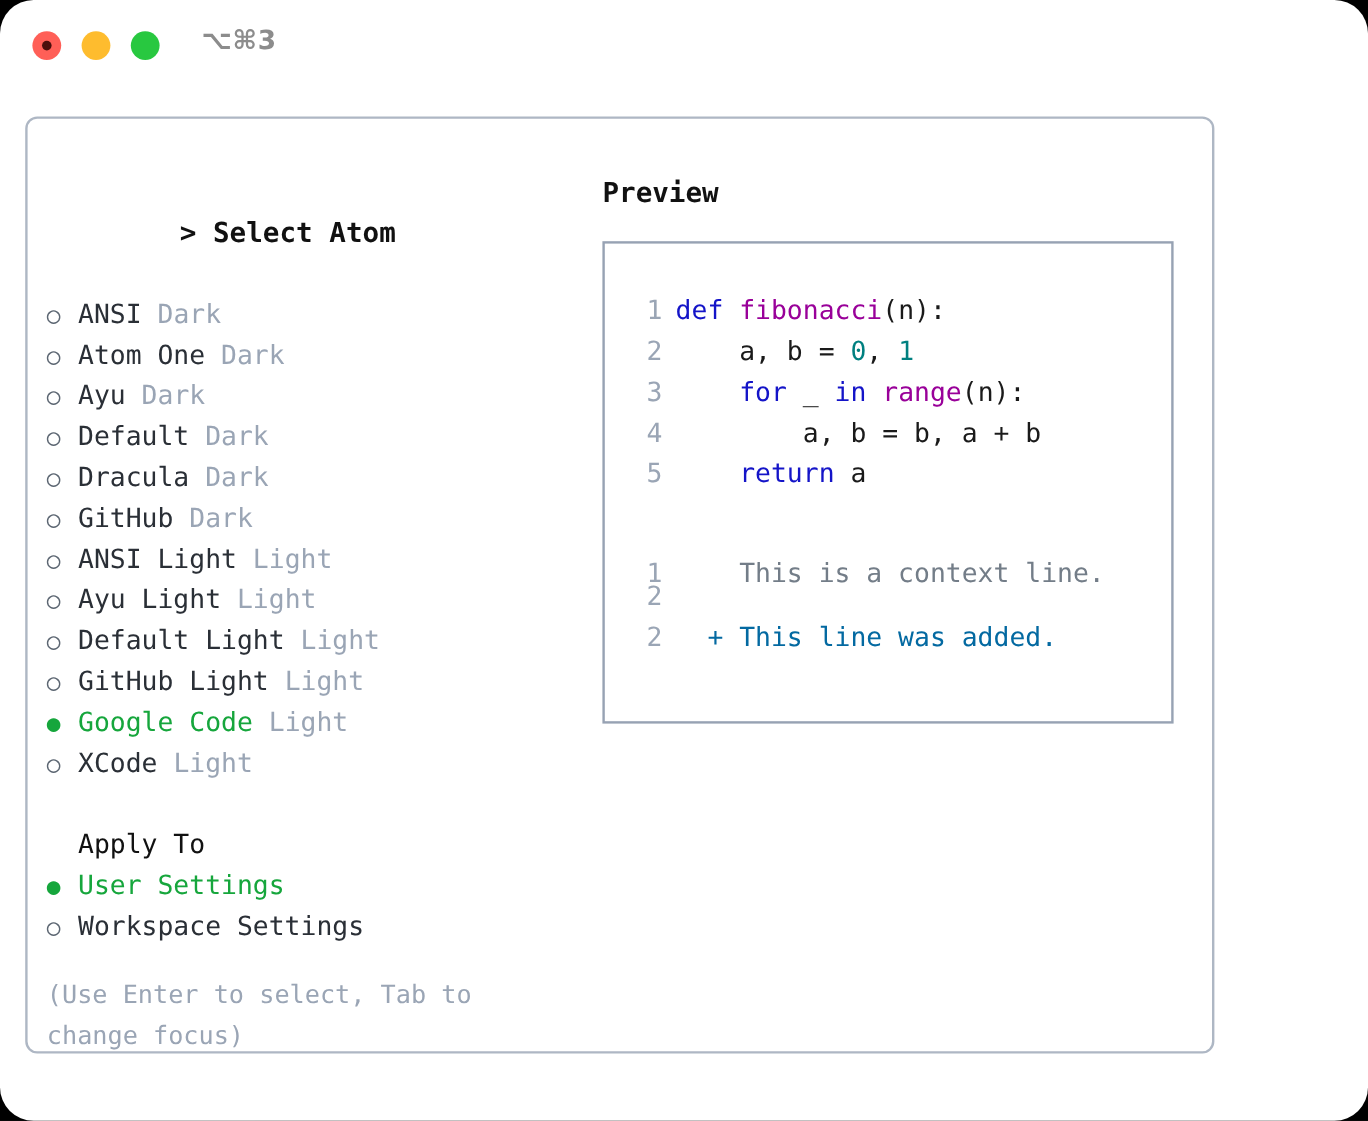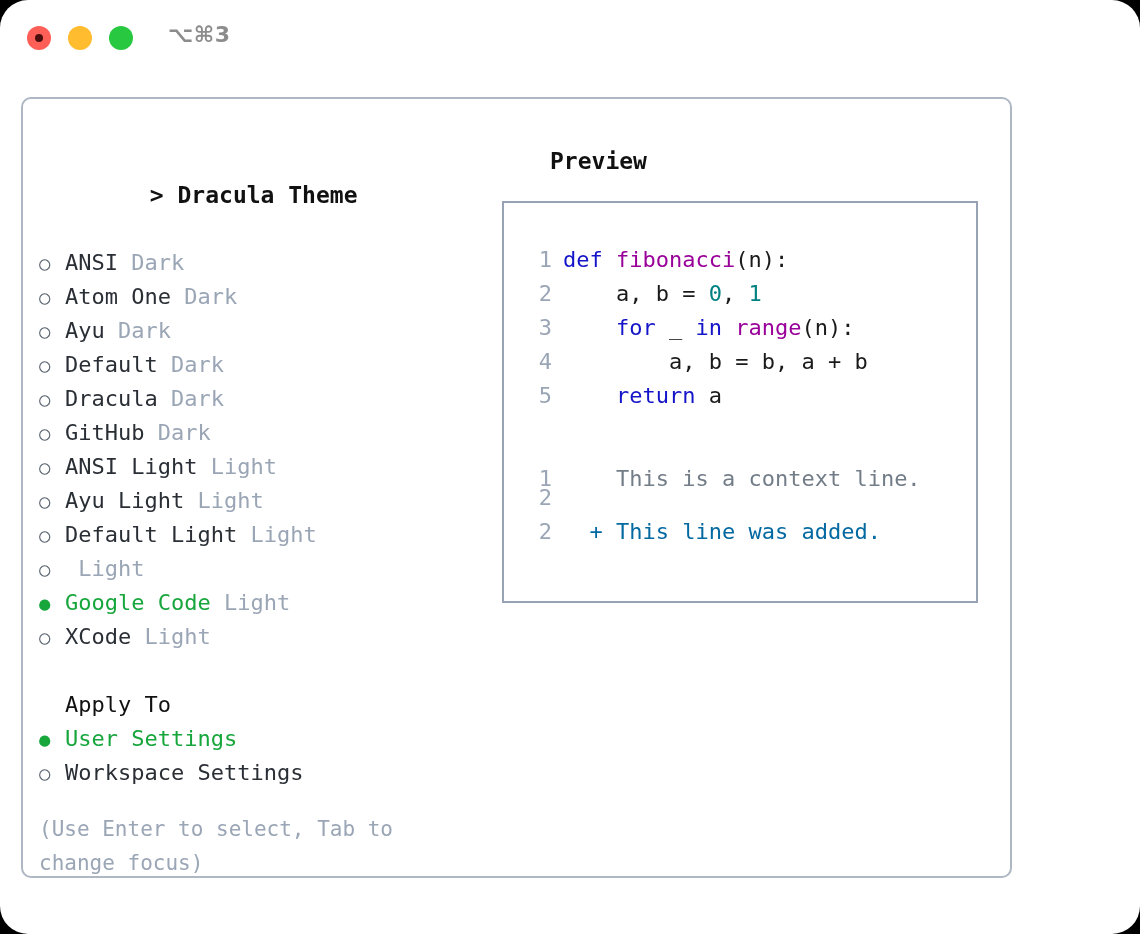--- a/index.html
+++ b/index.html
@@ -148,21 +148,20 @@
     position: absolute;
     left: 479px;
     top: 45px;
     width: 490px;
   }
   .preview-title {
     font-size: 23px;
     font-weight: 700;
     color: #111111;
     line-height: 34px;
-    margin-left: 48px;
   }
 
   .code-card {
     margin-top: 23px;
     width: 476px;
     height: 402px;
     border: 2px solid #97a2b3;
     background: #ffffff;
     box-sizing: border-box;
     position: relative;
@@ -215,34 +214,34 @@
       <div class="dot dot-zoom"></div>
     </div>
     <div class="shortcut">⌥⌘3</div>
   </div>
 
   <div class="panel">
 
     <div class="left-col">
 
       <div class="section-title">
-        <span class="caret">&gt;</span><span> </span><span>Dracula Theme</span>
+        <span class="caret">&gt;</span><span> </span><span>Select Atom</span>
       </div>
 
       <div class="opt-list">
           <div class="opt-row"><span class="marker">○</span><span class="opt-label">ANSI</span><span> </span><span class="opt-suffix">Dark</span></div>
           <div class="opt-row"><span class="marker">○</span><span class="opt-label">Atom One</span><span> </span><span class="opt-suffix">Dark</span></div>
           <div class="opt-row"><span class="marker">○</span><span class="opt-label">Ayu</span><span> </span><span class="opt-suffix">Dark</span></div>
           <div class="opt-row"><span class="marker">○</span><span class="opt-label">Default</span><span> </span><span class="opt-suffix">Dark</span></div>
           <div class="opt-row"><span class="marker">○</span><span class="opt-label">Dracula</span><span> </span><span class="opt-suffix">Dark</span></div>
           <div class="opt-row"><span class="marker">○</span><span class="opt-label">GitHub</span><span> </span><span class="opt-suffix">Dark</span></div>
           <div class="opt-row"><span class="marker">○</span><span class="opt-label">ANSI Light</span><span> </span><span class="opt-suffix">Light</span></div>
           <div class="opt-row"><span class="marker">○</span><span class="opt-label">Ayu Light</span><span> </span><span class="opt-suffix">Light</span></div>
           <div class="opt-row"><span class="marker">○</span><span class="opt-label">Default Light</span><span> </span><span class="opt-suffix">Light</span></div>
-          <div class="opt-row"><span class="marker">○</span><span> </span><span class="opt-suffix">Light</span></div>
+          <div class="opt-row"><span class="marker">○</span><span class="opt-label">GitHub Light</span><span> </span><span class="opt-suffix">Light</span></div>
           <div class="opt-row selected"><span class="marker on">●</span><span class="opt-label">Google Code</span><span> </span><span class="opt-suffix">Light</span></div>
           <div class="opt-row"><span class="marker">○</span><span class="opt-label">XCode</span><span> </span><span class="opt-suffix">Light</span></div>
         </div>
 
       <div class="spacer-row"></div>
 
       <div class="group-header">
         <span class="marker">○</span>
         <span>Apply To</span>
       </div>

